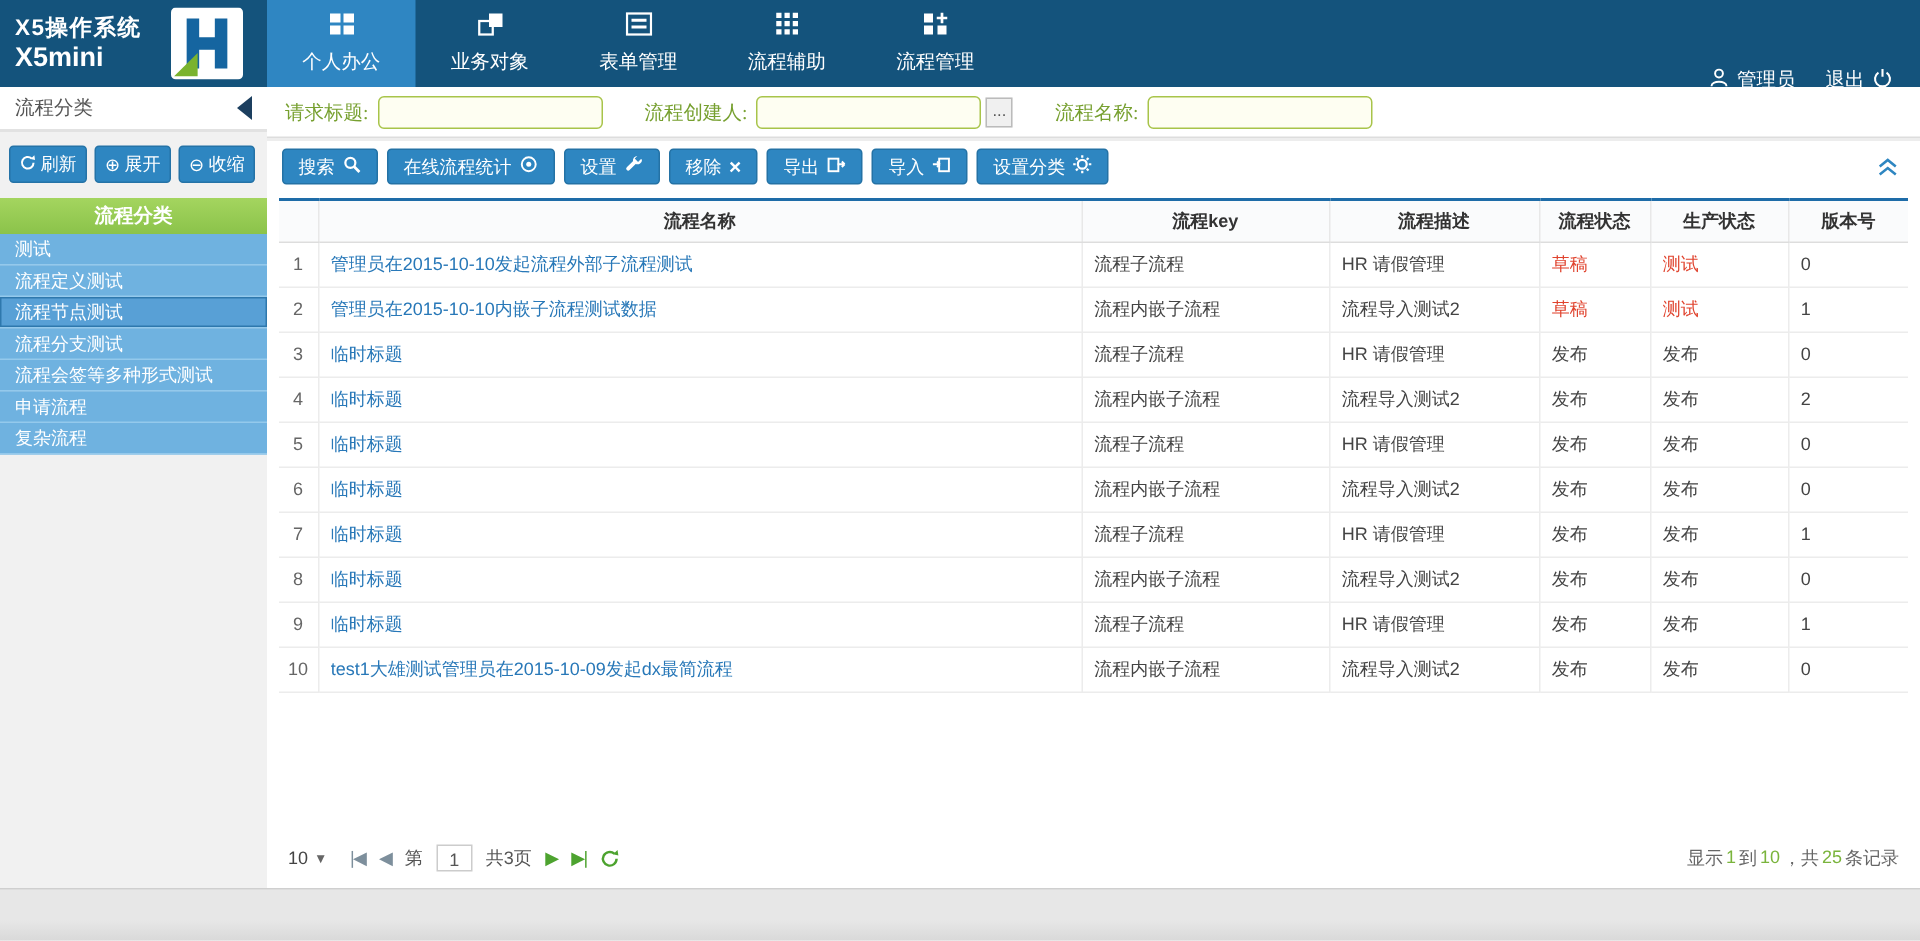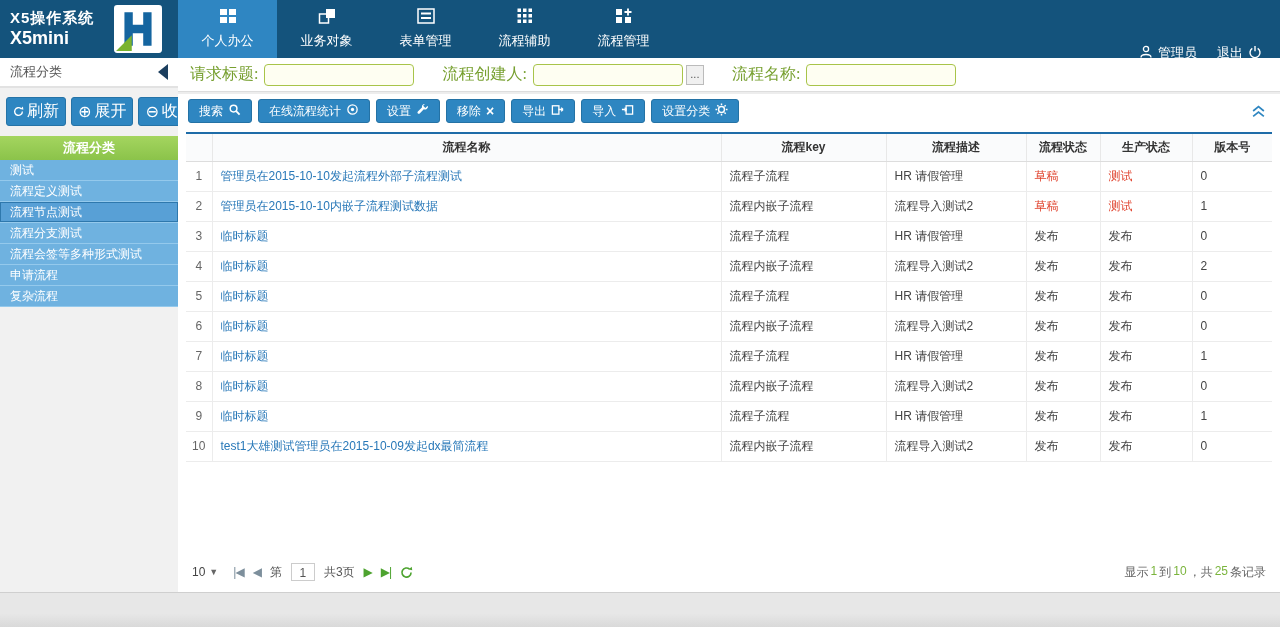--- a/index.html
+++ b/index.html
@@ -24,34 +24,34 @@
   .user-area{margin-left:auto;display:flex;align-items:center;gap:20px;padding-right:18px;color:#fff;font-size:13px;}
   .user-area .chunk{display:flex;align-items:center;gap:5px;cursor:pointer;margin-top:48px;}
 
   
   .sidebar{position:absolute;top:58px;left:0;width:178px;bottom:35px;background:#f1f1f1;}
   .panel-strip{height:30px;background:#fff;border-bottom:2px solid #e2e2e2;display:flex;align-items:center;
                padding:0 10px;color:#555;font-size:13px;}
   .panel-arrow{margin-left:auto;width:0;height:0;border-top:8px solid transparent;border-bottom:8px solid transparent;
                border-right:10px solid #1c3f5f;cursor:pointer;}
   .side-btns{display:flex;gap:5px;padding:9px 6px 10px 6px;}
-  .side-btn{background:var(--btn-blue);color:#fff;border:1px solid #2573a7;border-radius:3px;font-size:16px;
+  .side-btn{background:var(--btn-blue);color:#fff;border:1px solid #2573a7;border-radius:3px;font-size:12px;
             padding:3px 6px;display:flex;align-items:center;gap:3px;cursor:pointer;white-space:nowrap;}
   .tree-title{height:24px;background:linear-gradient(#a4d55f,var(--green-bar));color:#fff;font-weight:bold;
               text-align:center;line-height:24px;font-size:13px;}
   .tree-item{height:21px;line-height:21px;background:var(--sidebar-item);border-bottom:1px solid #94c9ec;
              color:#fff;padding-left:10px;font-size:12px;cursor:pointer;overflow:hidden;white-space:nowrap;}
   .tree-item.active{background:var(--sidebar-item-active);box-shadow:inset 0 0 0 1px #2e78ad;}
 
   
   .main{position:absolute;top:58px;left:178px;right:0;bottom:35px;display:flex;flex-direction:column;background:#ededed;}
   .search-strip{height:34px;background:#fff;border-bottom:1px solid #ddd;display:flex;align-items:center;
                 gap:28px;padding:0 12px;flex:none;}
   .s-group{display:flex;align-items:center;gap:6px;}
-  .s-label{color:var(--label-green);font-size:16px;white-space:nowrap;font-family:Liberation Serif, serif;}
+  .s-label{color:var(--label-green);font-size:13px;white-space:nowrap;font-family:Liberation Serif, serif;}
   .s-input{width:150px;height:22px;border:1px solid var(--input-green);border-radius:4px;background:#fefef2;
            padding:0 6px;font-size:12px;outline:none;}
   .ellipsis-btn{width:18px;height:20px;border:1px solid #bbb;background:#f0f0f0;font-size:11px;line-height:9px;
                 cursor:pointer;margin-left:-3px;color:#555;}
   .filter-strip{height:38px;background:#fff;margin-top:2px;border-bottom:1px solid #ddd;display:flex;
                 align-items:center;gap:10px;padding:0 12px;color:#666;font-size:13px;flex:none;}
   .u-input{height:20px;border:none;border-bottom:1px solid #c6c6c6;background:transparent;padding:0 4px;
            font-size:12px;outline:none;color:#555;}
   .u-input::placeholder{color:#9a9a9a;}
   .content-block{margin-top:2px;background:#fff;flex:1;display:flex;flex-direction:column;min-height:0;}

